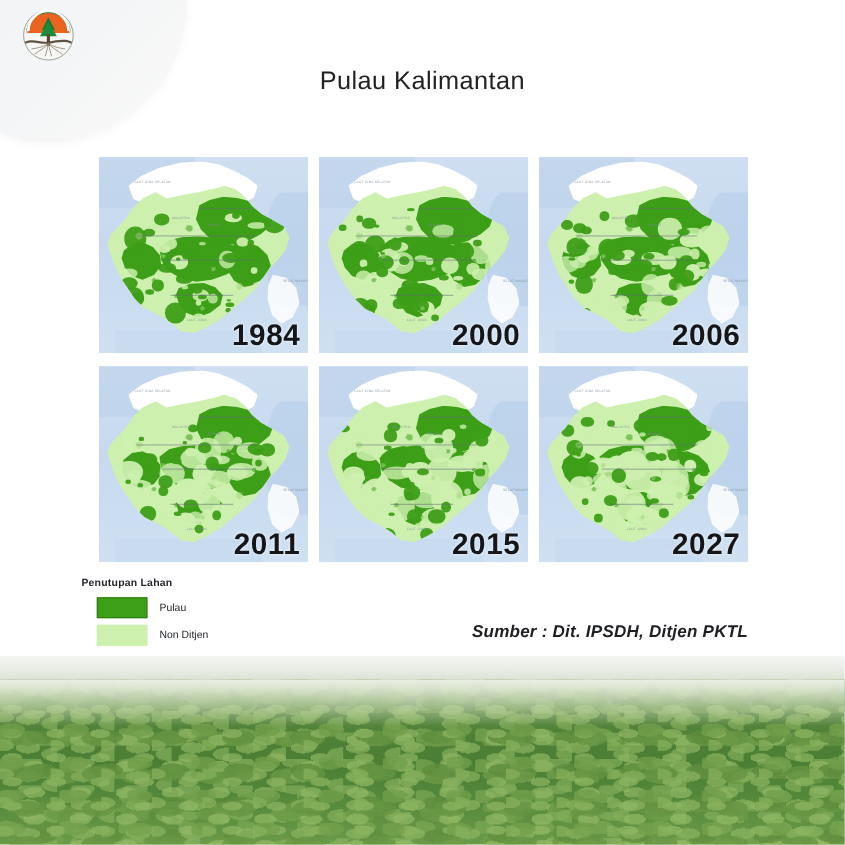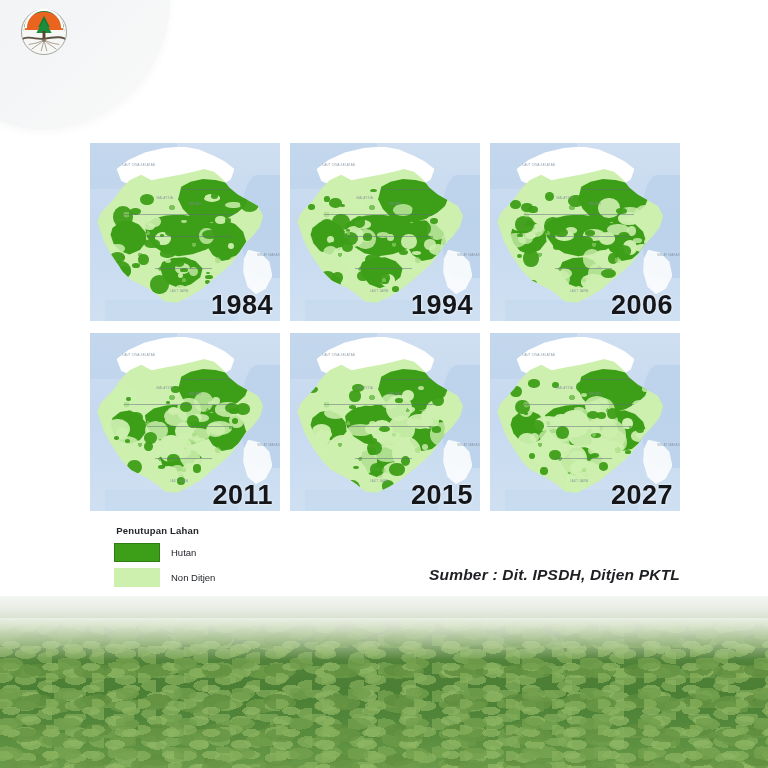--- a/index.html
+++ b/index.html
@@ -130,21 +130,21 @@
   .grat{position:absolute;background:#5f6b78;opacity:.5;height:1px;}
 
   .year{
     position:absolute;right:7px;bottom:2px;
     font-size:27px;font-weight:700;color:#14161a;
     letter-spacing:.5px;line-height:1;
     text-shadow:0 0 3px rgba(255,255,255,.9);
   }
 
   
-  .legend{position:absolute;left:100px;top:525px;z-index:5;text-align:center;}
+  .legend{position:absolute;left:74px;top:525px;z-index:5;}
   .legend-title{font-size:9.5px;font-weight:700;color:#23262b;margin-bottom:7px;letter-spacing:.2px;}
   .legend-row{display:flex;align-items:center;margin-bottom:6px;}
   .swatch{width:44px;height:17px;margin-right:11px;margin-left:14px;}
   .sw-hutan{background:#3d9e18;border:1px solid #2f7d12;}
   .sw-non{background:#cdf0ae;border:1px solid #cdf0ae;}
   .legend-label{font-size:9.5px;color:#23262b;}
 
   
   .source{
     position:absolute;right:88px;top:566px;z-index:5;
@@ -215,20 +215,21 @@
       <path d="M50 66 C56 74 66 78 76 86"></path>
       <path d="M50 66 C48 76 46 82 44 90"></path>
       <path d="M50 66 C52 76 54 82 56 90"></path>
       <path d="M50 66 C40 72 32 74 18 76"></path>
       <path d="M50 66 C60 72 68 74 82 76"></path>
     </g>
   </svg>
 </div>
 
 <div class="title-wrap">
+  <div class="title-l2">Pulau Kalimantan</div>
 </div>
 
 <div class="map-grid" id="mapGrid">
     <div class="map-panel">
       <div class="sea"></div>
       <div class="sea-dark-tl"></div>
       <div class="sea-dark-r"></div>
       <div class="sea-dark-b"></div>
       <div class="white-land"></div>
       <div class="white-land-2"></div>
@@ -400,21 +401,21 @@
       </div>
       <div class="grat" style="top: 26%; left: 48%; width: 26%;"></div>
       <div class="grat" style="top: 52%; left: 30%; width: 44%;"></div>
       <div class="grat" style="top: 70%; left: 34%; width: 30%;"></div>
       <div class="grat" style="top: 40%; left: 18%; width: 58%;"></div>
       <div class="map-label" style="top: 11%; left: 17%;">LAUT CINA SELATAN</div>
       <div class="map-label" style="top: 30%; left: 35%;">MALAYSIA</div>
       <div class="map-label" style="top: 33%; left: 52%;">BRUNEI</div>
       <div class="map-label" style="top: 62%; left: 88%;">SELAT MAKASSAR</div>
       <div class="map-label" style="top: 82%; left: 42%;">LAUT JAWA</div>
-      <div class="year">1994</div>
+      <div class="year">2000</div>
     </div>
     <div class="map-panel">
       <div class="sea"></div>
       <div class="sea-dark-tl"></div>
       <div class="sea-dark-r"></div>
       <div class="sea-dark-b"></div>
       <div class="white-land"></div>
       <div class="white-land-2"></div>
       <div class="island">
         <div class="forest f-north"></div>
@@ -878,21 +879,21 @@
       <div class="map-label" style="top: 62%; left: 88%;">SELAT MAKASSAR</div>
       <div class="map-label" style="top: 82%; left: 42%;">LAUT JAWA</div>
       <div class="year">2027</div>
     </div>
   </div>
 
 <div class="legend">
   <div class="legend-title">Penutupan Lahan</div>
   <div class="legend-row">
     <span class="swatch sw-hutan"></span>
-    <span class="legend-label">Hutan</span>
+    <span class="legend-label">Pulau</span>
   </div>
   <div class="legend-row">
     <span class="swatch sw-non"></span>
     <span class="legend-label">Non Ditjen</span>
   </div>
 </div>
 
 <div class="source">Sumber : Dit. IPSDH, Ditjen PKTL</div>
 
 <div class="photo">

